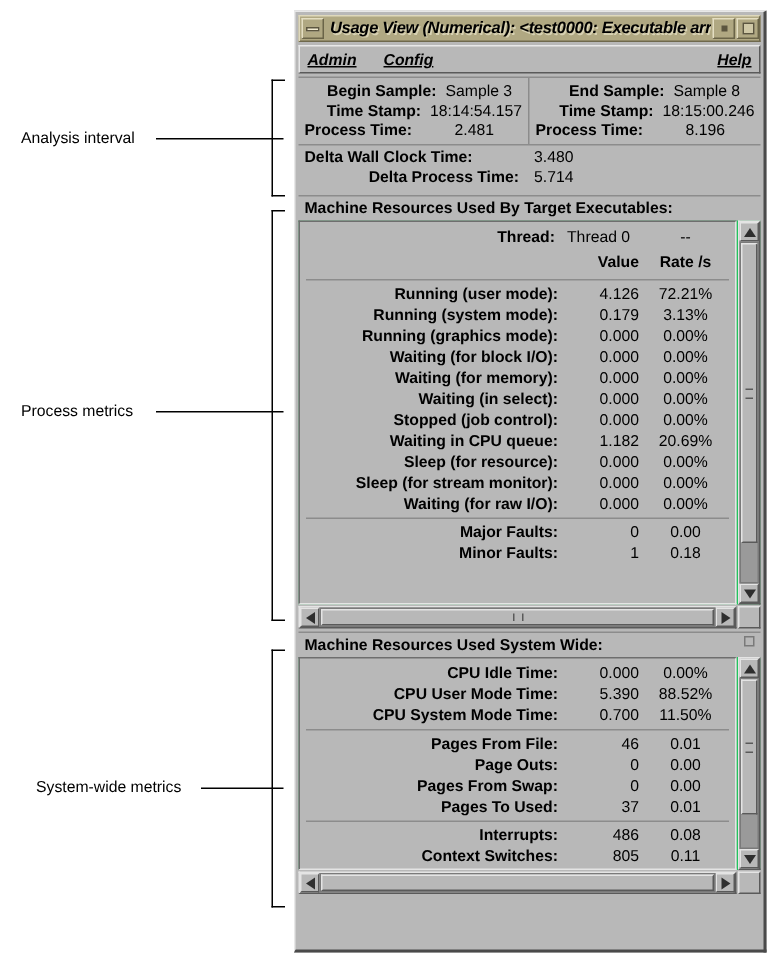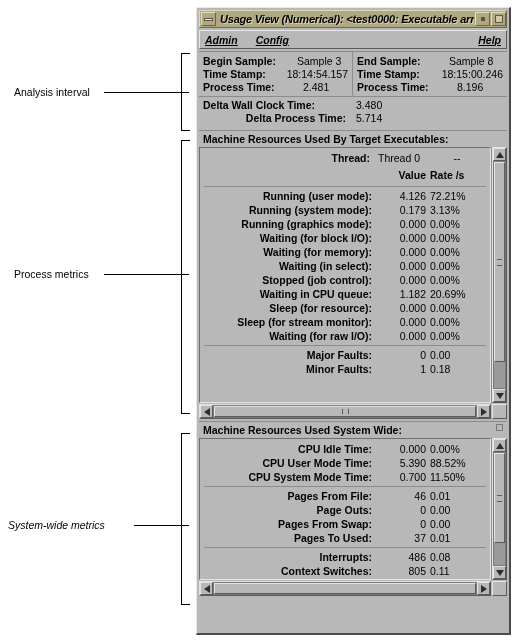--- a/index.html
+++ b/index.html
@@ -160,21 +160,21 @@
   }
   .interval-col.left { border-right: 1px solid #8c8c8c; }
   .irow {
     display: flex;
     font-size: 10.5px;
     line-height: 13px;
     white-space: nowrap;
   }
   .irow .k {
     font-weight: bold;
-    text-align: left;
+    text-align: right;
     color: #000;
   }
   .irow .v {
     color: #000;
     padding-left: 6px;
   }
   .interval-col.left .k  { width: 88px; }
   .interval-col.right .k { width: 86px; }
   .interval-bottom {
     border-top: 1px solid #8c8c8c;
@@ -225,21 +225,21 @@
     padding-right: 6px;
   }
   .trow .val {
     width: 48px;
     text-align: right;
     color: #000;
     padding-right: 4px;
   }
   .trow .rate {
     width: 54px;
-    text-align: left;
+    text-align: center;
     color: #000;
     padding-right: 6px;
   }
   .trow.head .lbl { font-weight: bold; }
   .trow.head2 .val,
   .trow.head2 .rate { font-weight: bold; }
   .trow.head .val { width: 48px; text-align: left; padding-left: 2px; }
   .trow.head .rate { width: 54px; text-align: center; }
   .divider {
     height: 1px;
@@ -391,21 +391,21 @@
 <div id="root">
 
   <div class="callout-label" style="left:14px; top:86px;">Analysis interval</div>
   <div class="leader" style="left:104px; top:92px; width:85px;"></div>
   <div class="bracket" style="left:181px; top:53px; height:76px;"></div>
 
   <div class="callout-label" style="left:14px; top:268px;">Process metrics</div>
   <div class="leader" style="left:104px; top:274px; width:85px;"></div>
   <div class="bracket" style="left:181px; top:140px; height:272px;"></div>
 
-  <div class="callout-label" style="left:8px; top:519px;font-style:italic;">System-wide metrics</div>
+  <div class="callout-label" style="left:24px; top:519px;">System-wide metrics</div>
   <div class="leader" style="left:134px; top:525px; width:55px;"></div>
   <div class="bracket" style="left:181px; top:433px; height:170px;"></div>
 
   <div class="window">
 
     <div class="titlebar">
       <div class="tb-btn">
         <div class="dash"></div>
       </div>
       <div class="tb-title">Usage View (Numerical): &lt;test0000: Executable arra</div>

